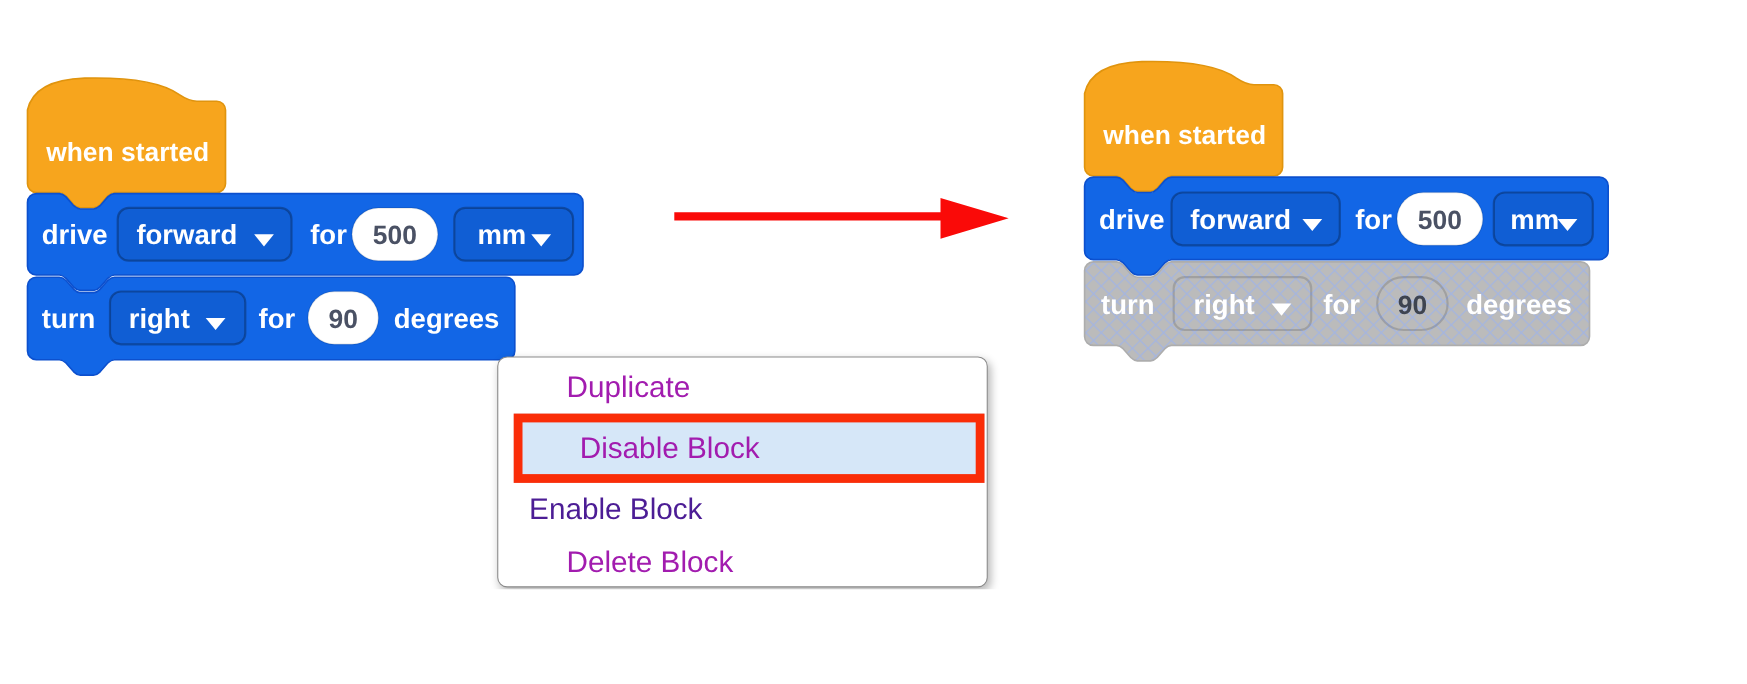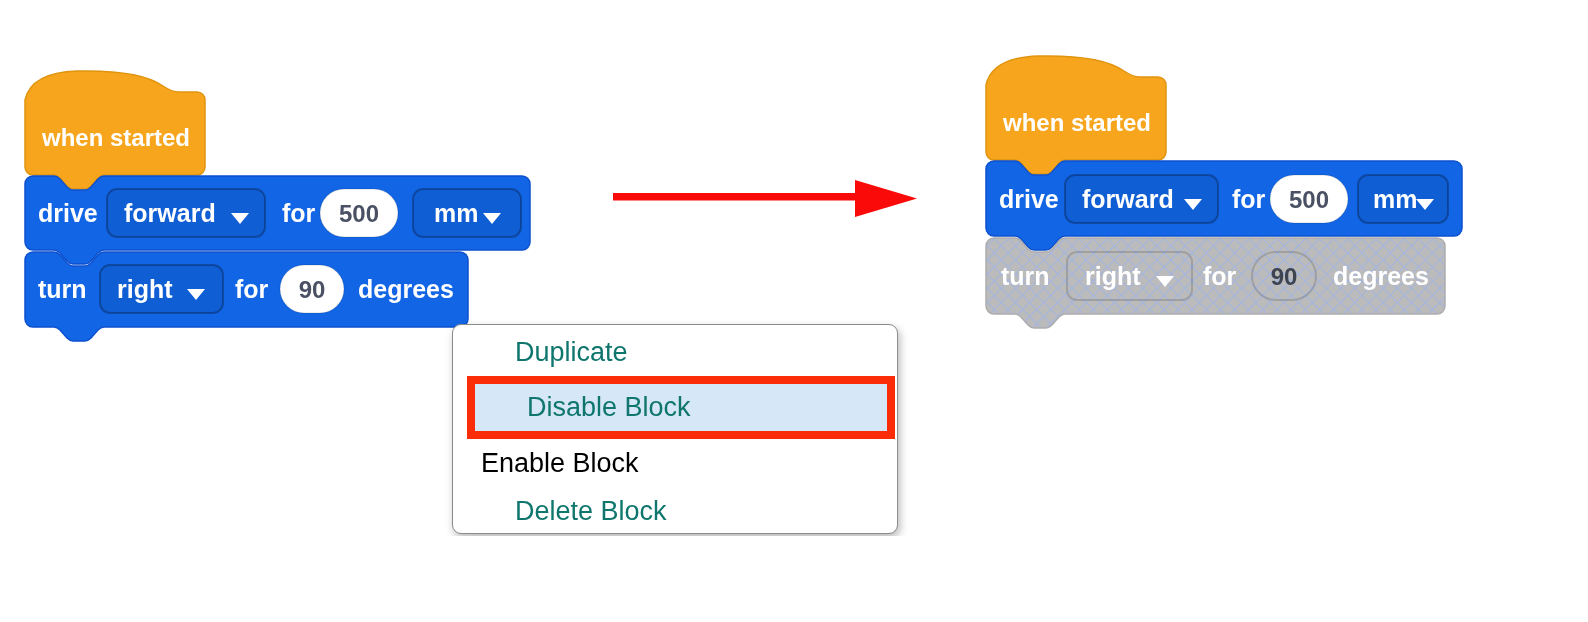--- a/index.html
+++ b/index.html
@@ -17,30 +17,30 @@
   .chev{fill:#ffffff;}
   
   .menu{
     position:absolute;left:452px;top:324px;width:446px;height:210px;
     background:#ffffff;border:1.5px solid #8B8B8B;border-radius:9px;
     box-shadow:2px 4px 8px rgba(0,0,0,0.28);
     box-sizing:border-box;padding-top:3px;
   }
   .menu-item{
     height:48px;display:flex;align-items:center;
-    padding-left:62px;font-size:27px;color:#0f766e;cursor:default;
+    padding-left:62px;font-size:27px;color:#a21caf;cursor:default;
     box-sizing:border-box;
   }
   .menu-item.highlighted-wrap{padding-left:12px;height:63px;margin:0 2px;}
   .menu-item-inner{
     width:100%;height:100%;box-sizing:border-box;
     border:8px solid #FA2D08;background:#D6E7F8;
     display:flex;align-items:center;padding-left:52px;
   }
-  .menu-item.disabled{color:#000000;height:49px;padding-left:28px;}
+  .menu-item.disabled{color:#4c1d95;height:49px;padding-left:28px;}
   .menu-item.last{height:47px;text-align:right;}
   .stack-svg{position:absolute;}
 </style>
 </head>
 <body>
 
 <div id="canvas">
 
   <svg class="stack-svg" style="left:20px;top:55px;" width="540" height="300" viewBox="0 0 540 300">
 

